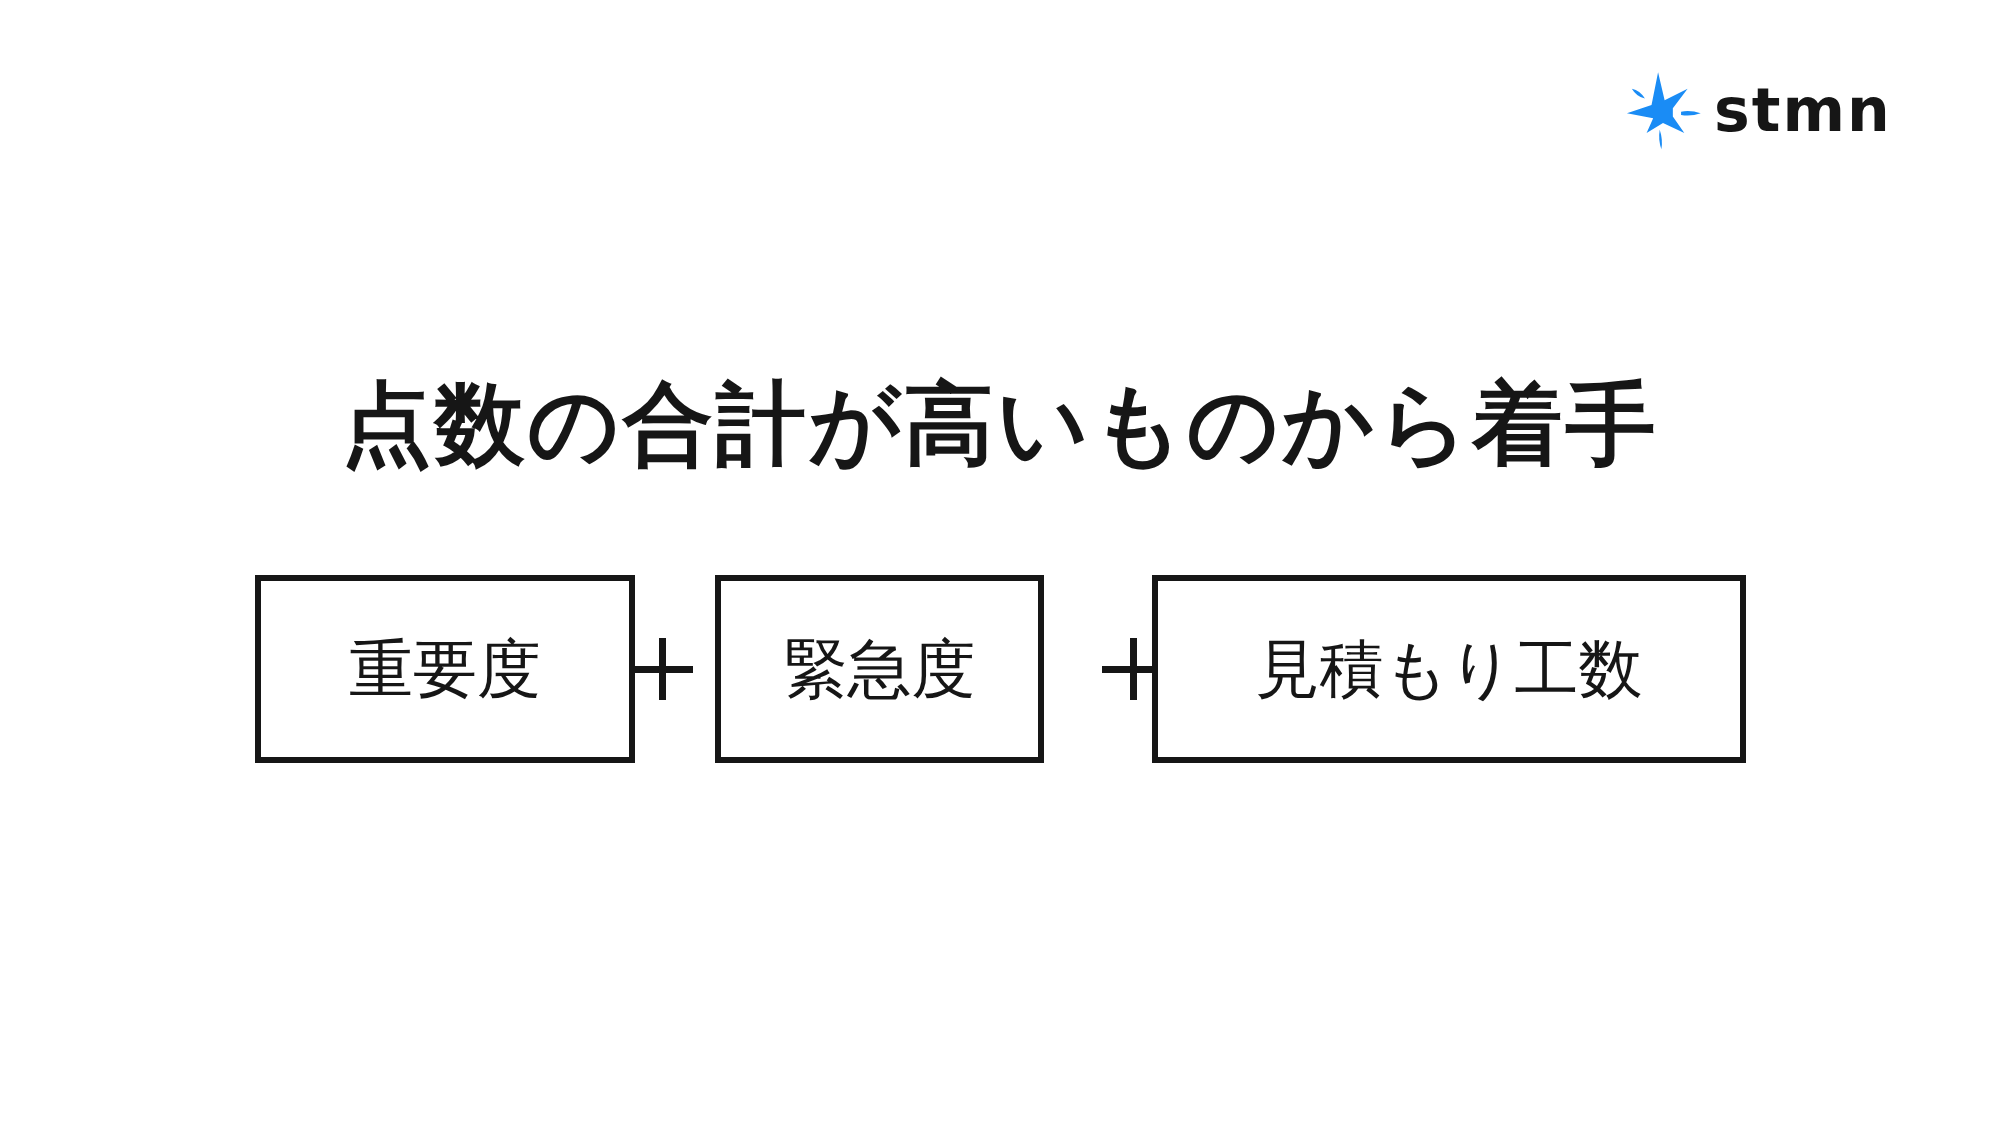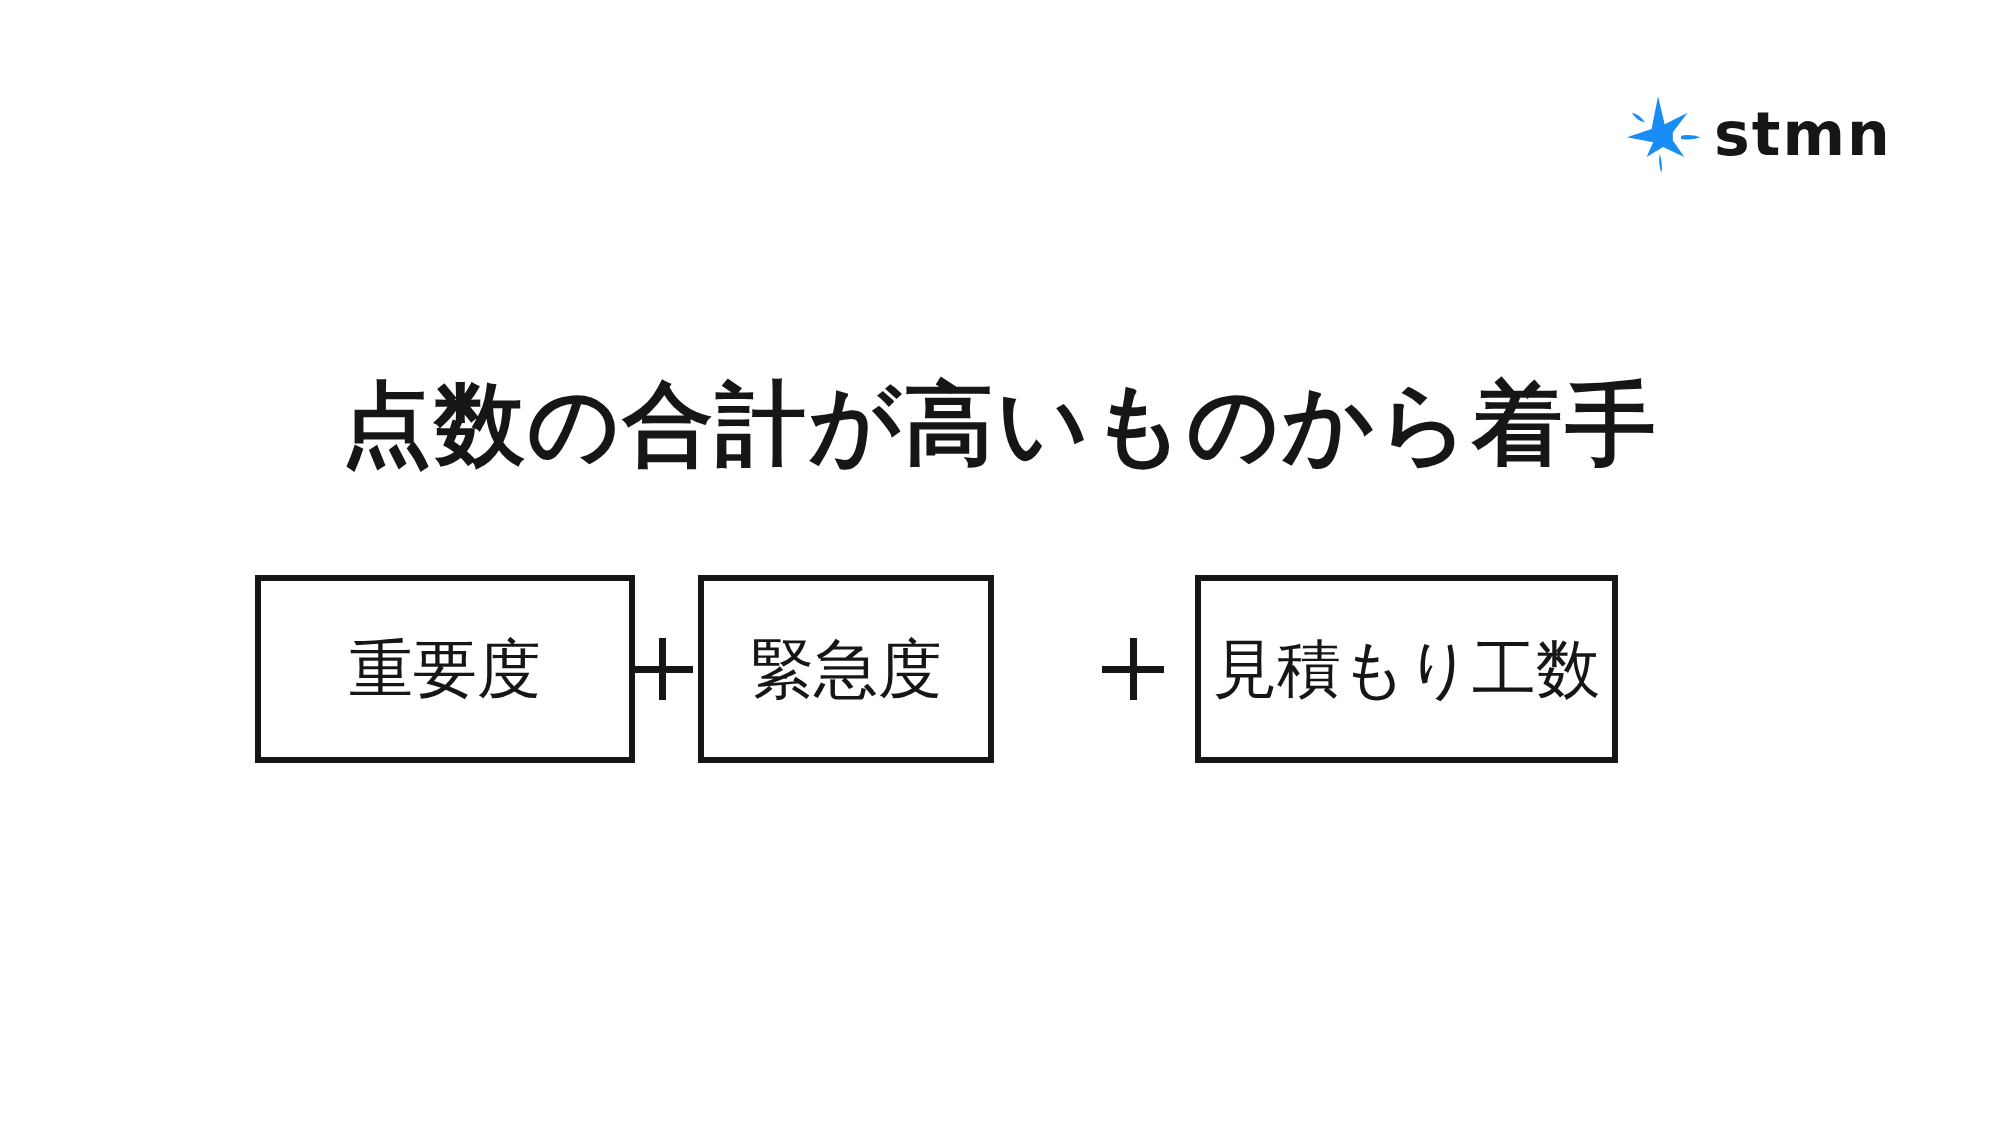--- a/index.html
+++ b/index.html
@@ -1,20 +1,20 @@
 <!DOCTYPE html>
 <html><head>
 <meta charset="utf-8">
 <style>
   html, body { margin: 0; padding: 0; }
   body {
     width: 2000px; height: 1125px; background: #ffffff; position: relative; overflow: hidden;
     font-family: "DejaVu Sans", "Liberation Sans", sans-serif; color: #161616;
   }
-  .logo { position: absolute; left: 1622px; top: 68px; height: 84px; display: flex; align-items: center; margin-top: 24px; }
+  .logo { position: absolute; left: 1622px; top: 68px; height: 84px; display: flex; align-items: center; }
   .logo-star { width: 82px; height: 82px; }
   .logo-text {
     font-family: "DejaVu Sans", "Liberation Sans", sans-serif; font-weight: bold;
     font-size: 60px; letter-spacing: 2px; color: #161616; margin-left: 10px; line-height: 1;
     text-transform: lowercase;
   }
   .title {
     position: absolute; left: 0; width: 2000px; top: 372px; text-align: center;
     font-size: 90px; font-weight: bold; line-height: 104px; letter-spacing: 3px; color: #161616;
   }
@@ -38,15 +38,15 @@
     <path fill="#1a8cf5" d="M72 52 Q84 50 96 54 Q84 58 72 56 Z"></path>
     <path fill="#1a8cf5" d="M46 74 Q50 86 48 98 Q44 86 46 74 Z"></path>
   </svg>
   <span class="logo-text">stmn</span>
 </div>
 
 <div class="title">点数の合計が高いものから着手</div>
 
 <div class="box" style="left:255px; width:380px;">重要度</div>
 <div class="plus" style="left:631px;"></div>
-<div class="box" style="left:698px; width:296px;">緊急度</div>
+<div class="box" style="left:715px; width:329px;">緊急度</div>
 <div class="plus" style="left:1102px;"></div>
-<div class="box" style="left:1195px; width:423px;">見積もり工数</div>
+<div class="box" style="left:1152px; width:594px;">見積もり工数</div>
 
 </body></html>

